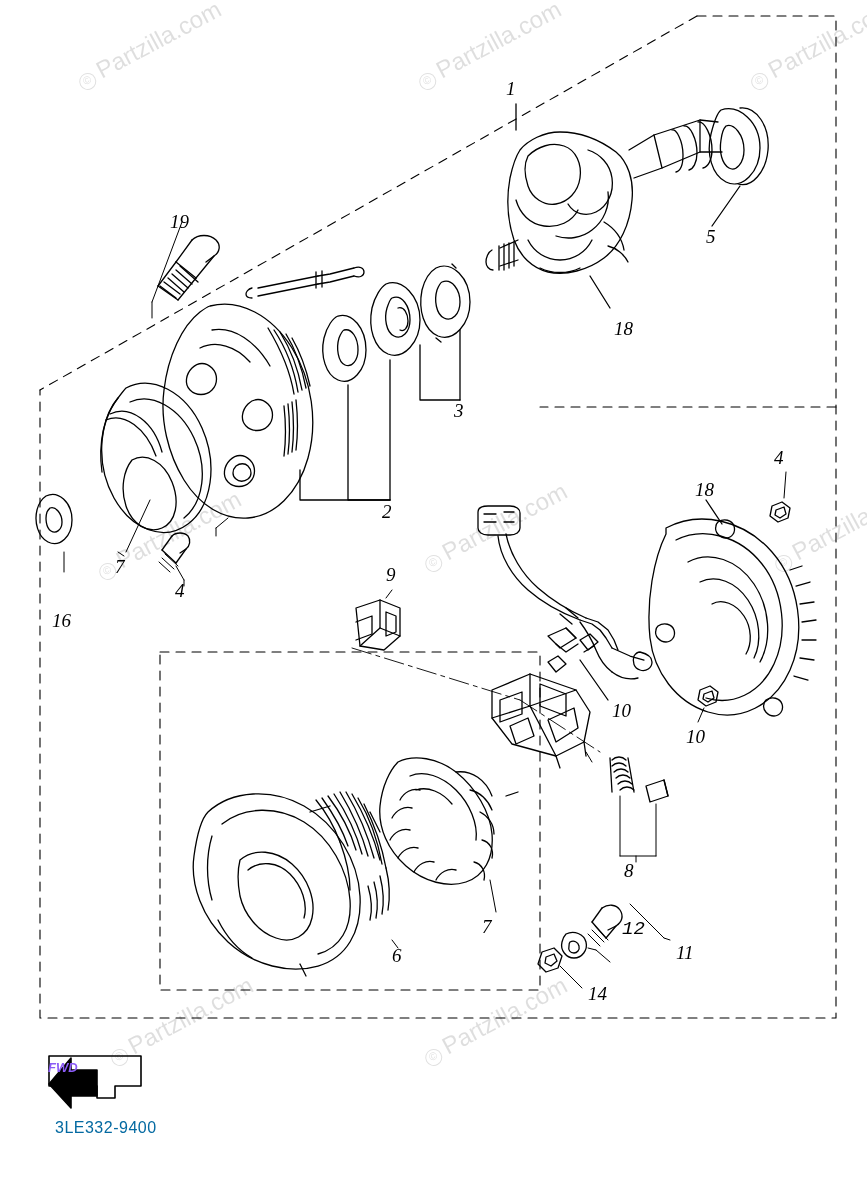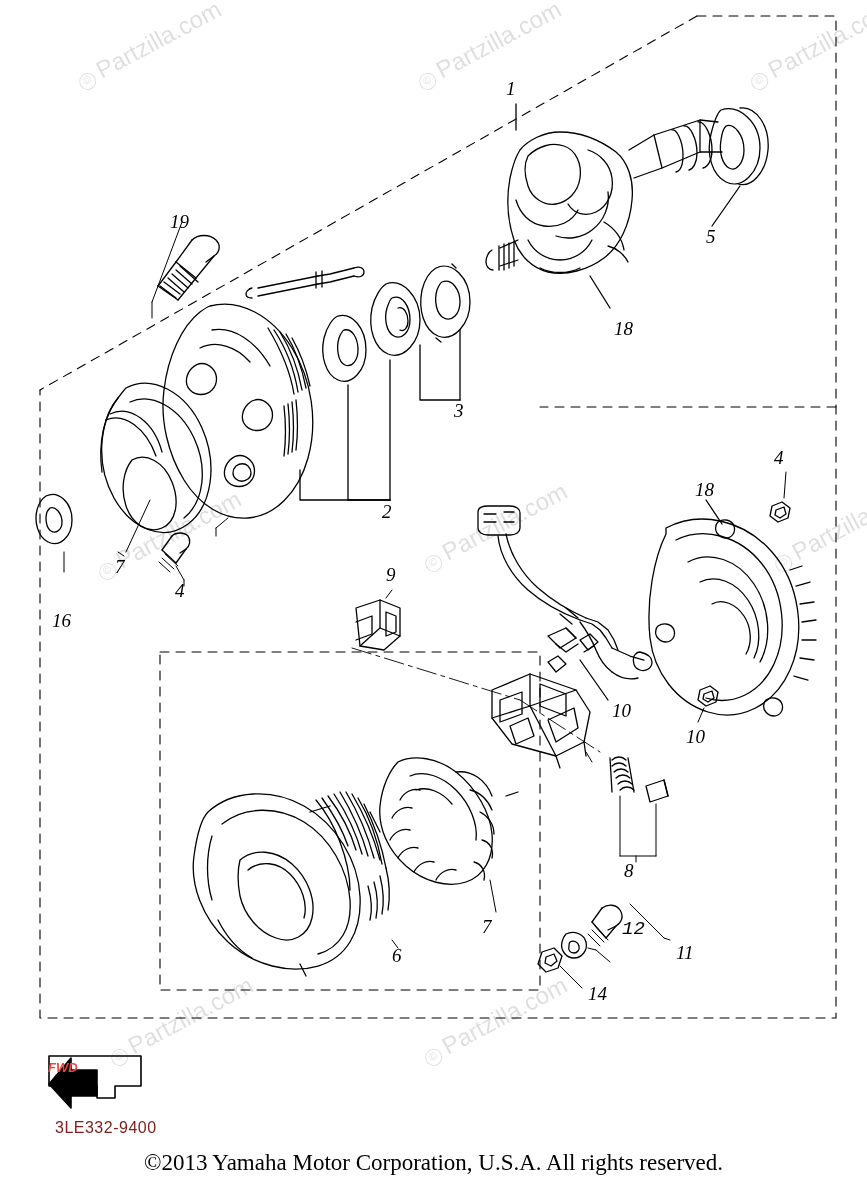--- a/index.html
+++ b/index.html
@@ -79,30 +79,30 @@
     height: 70px;
   }
   .fwd-label {
     position: absolute;
     left: 48px;
     top: 1060px;
     font-family: "Liberation Sans", sans-serif;
     font-size: 13px;
     font-weight: bold;
     font-style: italic;
-    color: #ef4444;
+    color: #8b5cf6;
   }
   .part-number {
     position: absolute;
     left: 55px;
     top: 1119px;
     font-family: "Liberation Sans", sans-serif;
     font-size: 16px;
     letter-spacing: 0.5px;
-    color: #7f1d1d;
+    color: #0369a1;
   }
   .copyright {
     position: absolute;
     left: 0;
     top: 1150px;
     width: 867px;
     text-align: center;
     font-family: "Liberation Serif", serif;
     font-size: 23px;
     color: #000;
@@ -442,15 +442,14 @@
   <svg class="fwd-block" viewBox="0 0 230 70" xmlns="http://www.w3.org/2000/svg">
     <g fill="none" stroke="#000" stroke-width="1.6" stroke-linejoin="round">
       <path d="M4 4 L96 4 L96 34 L70 34 L70 46 L52 46 L52 34 L4 34 Z"></path>
       <path d="M52 30 L52 18 L26 18 L26 6 L4 32 L26 56 L26 44 L52 44 Z" fill="#000"></path>
     </g>
   </svg>
   <div class="fwd-label">FWD</div>
 
   <div class="part-number">3LE332-9400</div>
 
-  <div class="copyright">©2013 Yamaha Motor Corporation, U.S.A. All rights reserved.</div>
 
 </div>
 
 </body></html>

